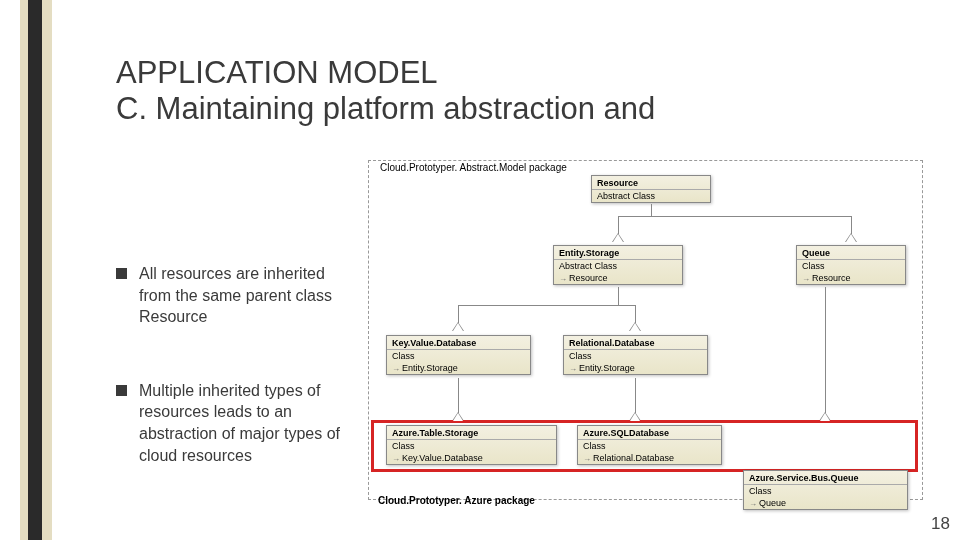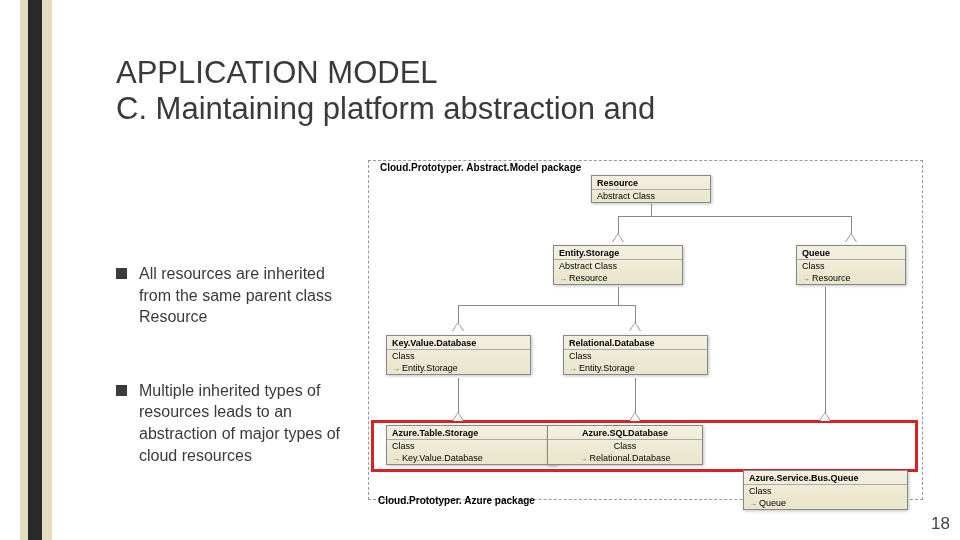--- a/index.html
+++ b/index.html
@@ -8,21 +8,21 @@
   .sidebar-stripe { position: absolute; left: 28px; top: 0; width: 14px; height: 540px; background: #2a2a2a; }
   .content { position: absolute; left: 116px; top: 55px; right: 30px; }
   .title { font-size: 31px; color: #3a3a3a; line-height: 1.15; font-weight: normal; }
   .title .sub { display: block; margin-left: 116px; }
   .body-row { position: absolute; top: 160px; left: 116px; display: flex; gap: 14px; }
   .bullets { width: 238px; font-size: 16px; color: #3a3a3a; padding-top: 55px; }
   .bullet { display: flex; gap: 12px; margin-bottom: 52px; line-height: 1.35; margin-top: 48px; }
   .sq { width: 11px; height: 11px; background: #3a3a3a; flex-shrink: 0; margin-top: 5px; }
   .diagram { position: relative; width: 560px; height: 350px; }
   .dashed-outer { position: absolute; left: 0; top: 0; width: 555px; height: 340px; border: 1px dashed #999; }
-  .pkg-label-top { position: absolute; left: 12px; top: 2px; font-size: 10px; font-weight: bold; }
+  .pkg-label-top { position: absolute; left: 12px; top: 2px; font-size: 10px; font-weight: normal; }
   .pkg-label-bot { position: absolute; left: 10px; bottom: 4px; font-size: 10px; font-weight: bold; }
   .red-box { position: absolute; left: 3px; top: 260px; width: 547px; height: 52px; border: 3px solid #d62424; }
   .nbox { position: absolute; background: linear-gradient(#f3f0e1, #e9e5c9); border: 1px solid #888; box-shadow: 1px 1px 3px rgba(0,0,0,0.25); font-size: 9px; }
   .nbox .hdr { font-weight: bold; padding: 2px 5px 1px; border-bottom: 1px solid #aaa; }
   .nbox .row { padding: 1px 5px; }
   .nbox .arrow::before { content: "→"; color: #6a6a6a; margin-right: 2px; font-size: 8px; }
   
   .line { position: absolute; background: #888; }
   .tri { position: absolute; width: 0; height: 0; border-left: 5px solid transparent; border-right: 5px solid transparent; border-bottom: 8px solid #fff; }
   .tri::before { content: ""; position: absolute; left: -6px; top: -1px; width: 0; height: 0; border-left: 6px solid transparent; border-right: 6px solid transparent; border-bottom: 9px solid #888; z-index: -1; }
@@ -87,21 +87,21 @@
       <div class="row">Class</div>
       <div class="row arrow">Entity.Storage</div>
     </div>
 
     <div class="nbox" style="left:18px; top:265px; width:171px;">
       <div class="hdr">Azure.Table.Storage</div>
       <div class="row">Class</div>
       <div class="row arrow">Key.Value.Database</div>
     </div>
 
-    <div class="nbox" style="left:179px; top:265px; width:156px;text-align:center;">
+    <div class="nbox" style="left:209px; top:265px; width:145px;">
       <div class="hdr">Azure.SQLDatabase</div>
       <div class="row">Class</div>
       <div class="row arrow">Relational.Database</div>
     </div>
 
     <div class="nbox" style="left:375px; top:265px; width:165px;margin-top:45px;">
       <div class="hdr">Azure.Service.Bus.Queue</div>
       <div class="row">Class</div>
       <div class="row arrow">Queue</div>
     </div>

